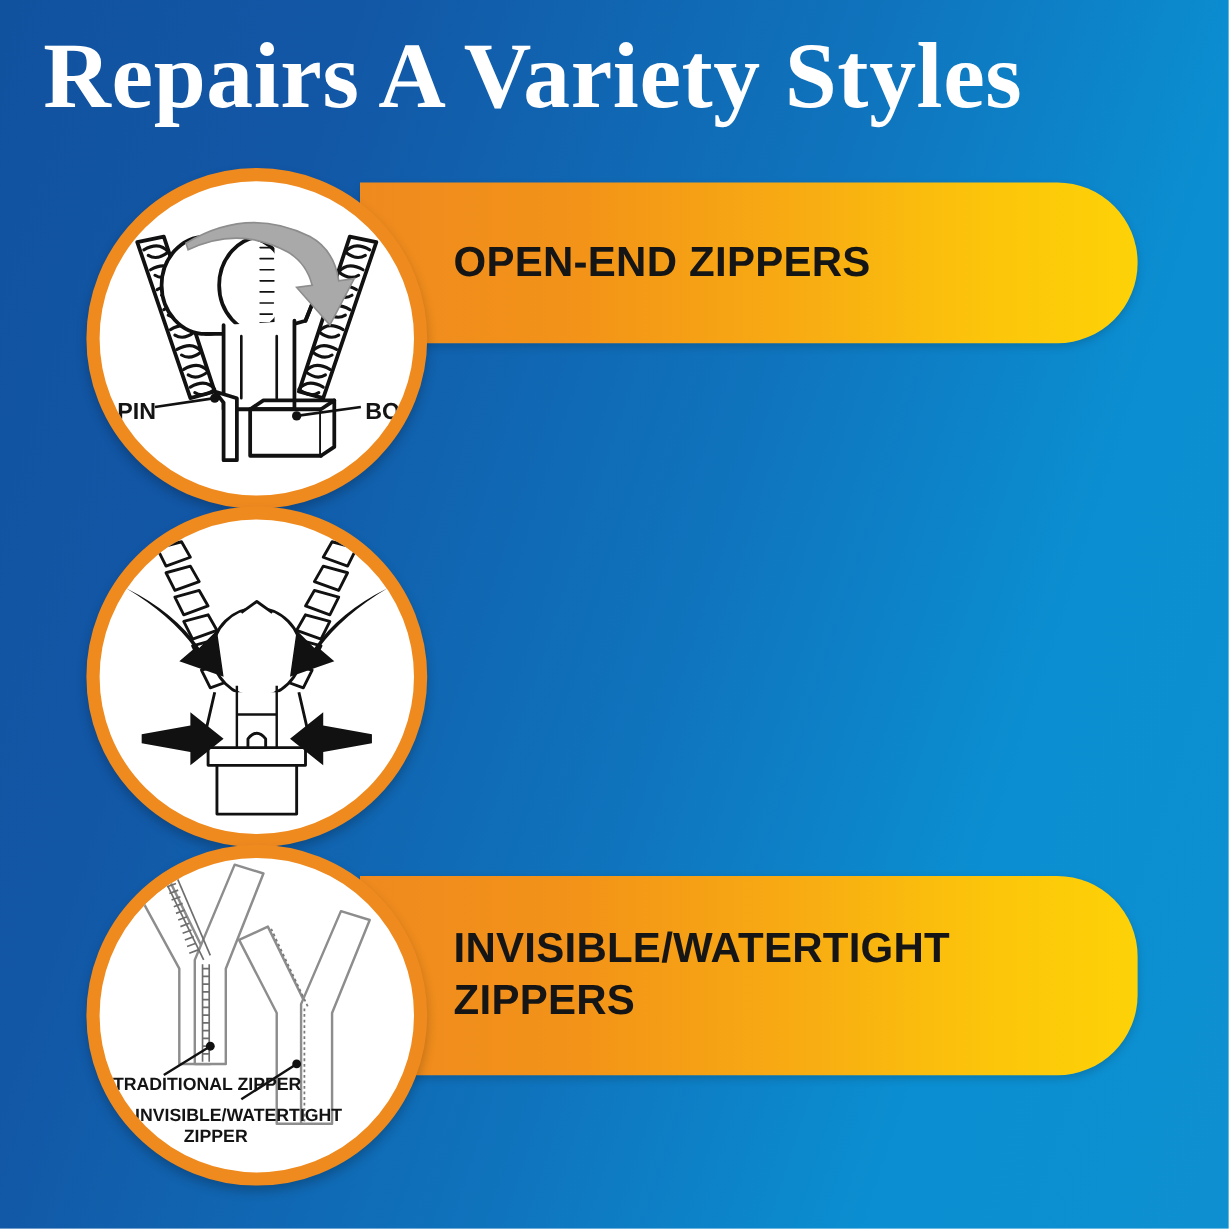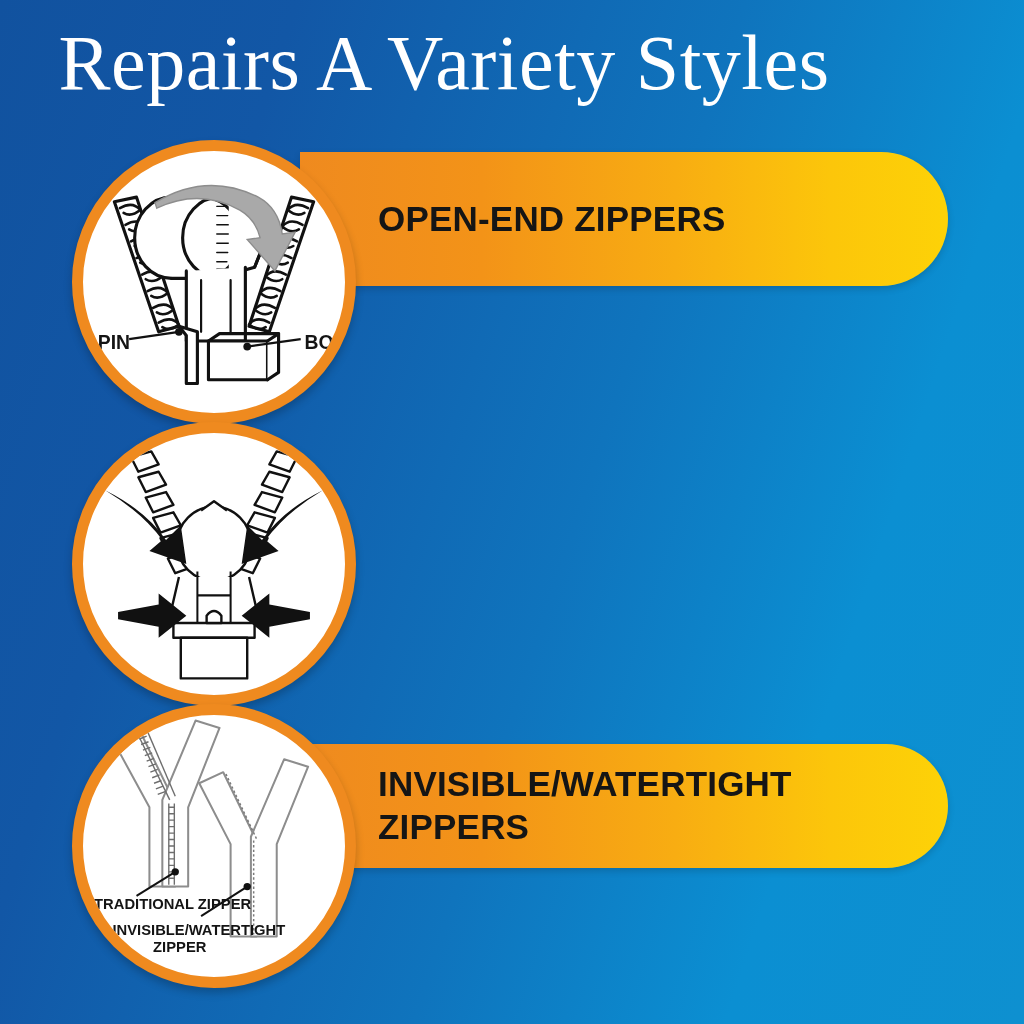--- a/index.html
+++ b/index.html
@@ -22,21 +22,21 @@
 
   
   .title {
     position: absolute;
     left: 0;
     top: 22px;
     width: 888px;
     text-align: center;
     color: #ffffff;
     font-family: "Liberation Serif", "DejaVu Serif", serif;
-    font-weight: normal;
+    font-weight: bold;
     font-size: 78px;
     letter-spacing: 0.5px;
     line-height: 1.05;
     white-space: nowrap;
   }
 
   
   .row {
     position: absolute;
     left: 0;
@@ -55,21 +55,21 @@
     width: 648px;
     height: 134px;
     border-radius: 0 67px 67px 0;
     background: linear-gradient(90deg, #ef8a1f 0%, #f39318 28%, #f8ad12 58%, #fcc60a 82%, #fdd207 100%);
     box-shadow: 0 3px 7px rgba(0,0,0,0.16);
     display: flex;
     align-items: center;
     box-sizing: border-box;
     padding-left: 78px;
   }
-  .pill-tall { height: 124px; top: 40px; }
+  .pill-tall { height: 166px; top: 26px; }
   .pill-label {
     color: #151515;
     font-family: "Liberation Sans", sans-serif;
     font-weight: bold;
     font-size: 35px;
     letter-spacing: 0.2px;
     line-height: 1.22;
     max-width: 460px;
   }
 

